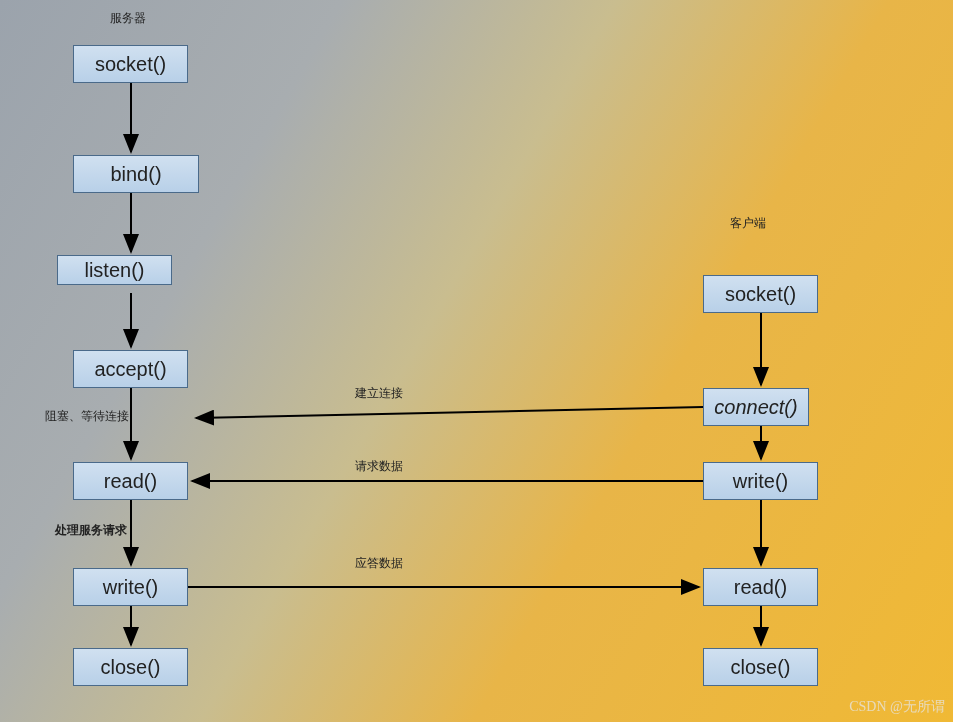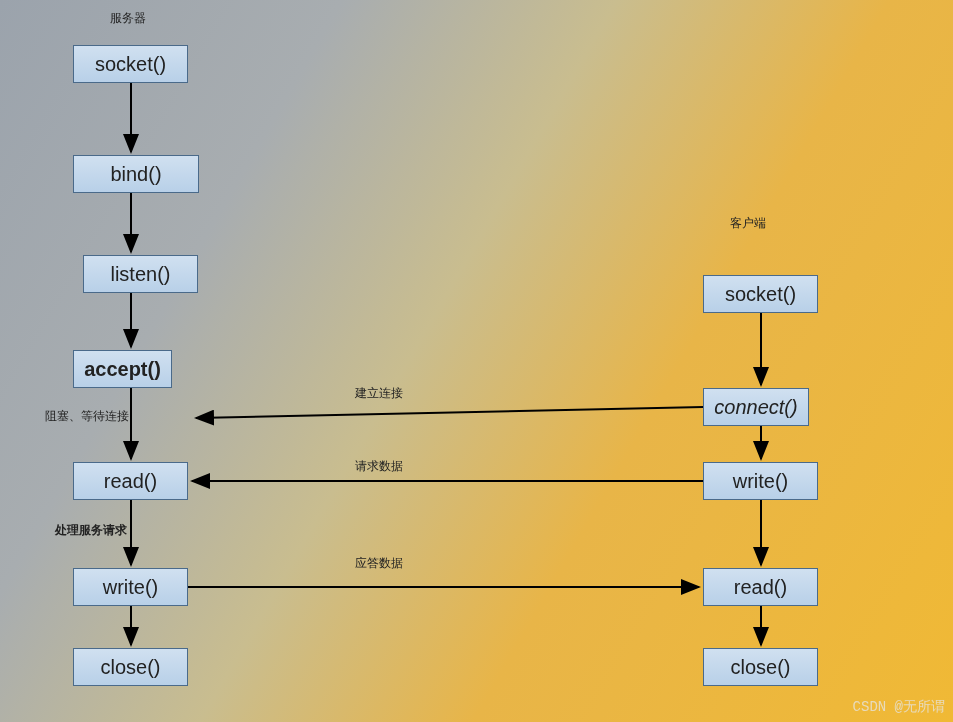--- a/index.html
+++ b/index.html
@@ -29,40 +29,40 @@
     font-size: 12px;
     color: #222;
     white-space: nowrap;
   }
   .watermark {
     position: absolute;
     right: 8px;
     bottom: 6px;
     color: rgba(230,230,230,0.75);
     font-size: 14px;
-    font-family: Liberation Mono, monospace;
+    font-family: Liberation Serif, serif;
   }
   svg.arrows {
     position: absolute;
     left: 0; top: 0;
     width: 953px;
     height: 722px;
     pointer-events: none;
   }
 </style>
 </head>
 <body>
 
 <div class="label" style="left:110px; top:10px;">服务器</div>
 <div class="label" style="left:730px; top:215px;">客户端</div>
 
 <div class="node" style="left:73px; top:45px; width:115px; height:38px;">socket()</div>
 <div class="node" style="left:73px; top:155px; width:126px; height:38px;">bind()</div>
-<div class="node" style="left:83px; top:255px; width:115px; height:38px;">listen()</div>
-<div class="node" style="left:73px; top:350px; width:99px; height:38px;font-weight:bold;">accept()</div>
+<div class="node" style="left:57px; top:255px; width:115px; height:30px;">listen()</div>
+<div class="node" style="left:73px; top:350px; width:115px; height:38px;">accept()</div>
 <div class="node" style="left:73px; top:462px; width:115px; height:38px;">read()</div>
 <div class="node" style="left:73px; top:568px; width:115px; height:38px;">write()</div>
 <div class="node" style="left:73px; top:648px; width:115px; height:38px;">close()</div>
 
 <div class="node" style="left:703px; top:275px; width:115px; height:38px;">socket()</div>
 <div class="node" style="left:703px; top:388px; width:106px; height:38px;font-style:italic;">connect()</div>
 <div class="node" style="left:703px; top:462px; width:115px; height:38px;">write()</div>
 <div class="node" style="left:703px; top:568px; width:115px; height:38px;">read()</div>
 <div class="node" style="left:703px; top:648px; width:115px; height:38px;">close()</div>
 

